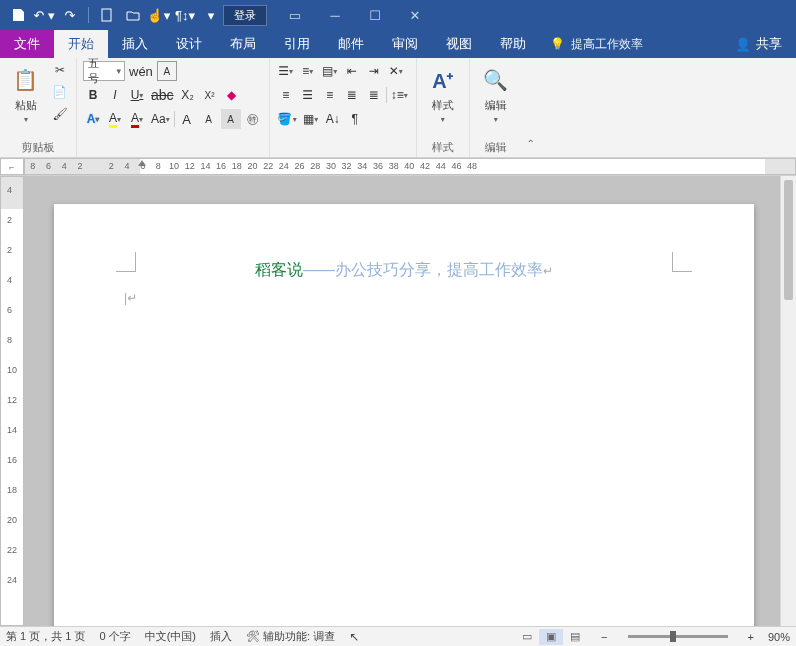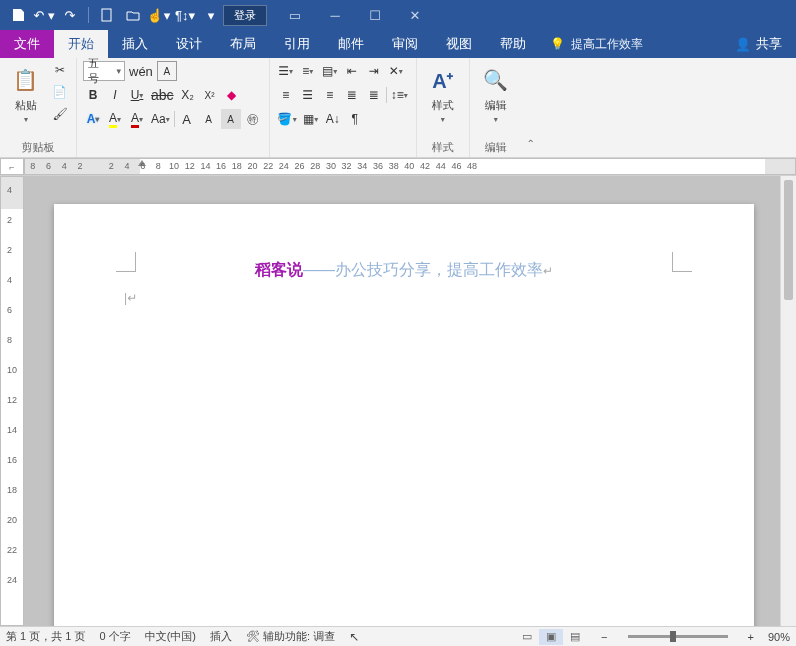--- a/index.html
+++ b/index.html
@@ -53,21 +53,21 @@
 .doc-area { position: absolute; top: 176px; left: 0; right: 0; bottom: 20px; background: #c3c3c3; display: flex; overflow: hidden; }
 .vruler { width: 24px; background: #fff; border: 1px solid #c0c0c0; position: relative; font-size: 9px; color: #666; }
 .vruler-shade { position: absolute; top: 0; left: 0; right: 0; height: 32px; background: #e4e4e4; }
 .vtick { position: absolute; left: 6px; }
 .page-wrap { flex: 1; overflow: auto; padding: 28px 0 0 30px; }
 .page { width: 700px; min-height: 560px; background: #fff; box-shadow: 0 2px 6px rgba(0,0,0,0.3); position: relative; padding: 56px 70px; }
 .corner-tl, .corner-tr, .corner-bl, .corner-br { position: absolute; width: 20px; height: 20px; border-color: #b0b0b0; }
 .corner-tl { top: 48px; left: 62px; border-left: 1px solid #b0b0b0; border-top: 1px solid #b0b0b0; transform: rotate(180deg); }
 .corner-tr { top: 48px; right: 62px; border-right: 1px solid #b0b0b0; border-top: 1px solid #b0b0b0; transform: rotate(180deg); }
 .doc-heading { font-size: 16px; text-align: center; margin-top: 0; font-family: "宋体", SimSun; }
-.doc-heading .red { color: #a21caf; font-weight: bold; }
+.doc-heading .red { color: #15803d; font-weight: normal; }
 .doc-heading .gray { color: #95b3d7; }
 .cursor-mark { color: #aaa; font-size: 12px; }
 .scrollbar-v { width: 16px; background: #f0f0f0; border-left: 1px solid #d8d8d8; position: relative; }
 .scroll-thumb { position: absolute; top: 4px; left: 3px; right: 3px; height: 120px; background: #c0c0c0; border-radius: 2px; }
 
 
 .statusbar { position: absolute; bottom: 0; left: 0; right: 0; height: 20px; background: #f3f3f3; border-top: 1px solid #d0d0d0; display: flex; align-items: center; font-size: 11px; color: #444; padding: 0 6px; gap: 14px; }
 .statusbar .spacer { flex: 1; }
 .view-btns { display: flex; gap: 0; }
 .view-btn { width: 24px; height: 16px; display: flex; align-items: center; justify-content: center; border: 0; font-size: 11px; color: #666; }

